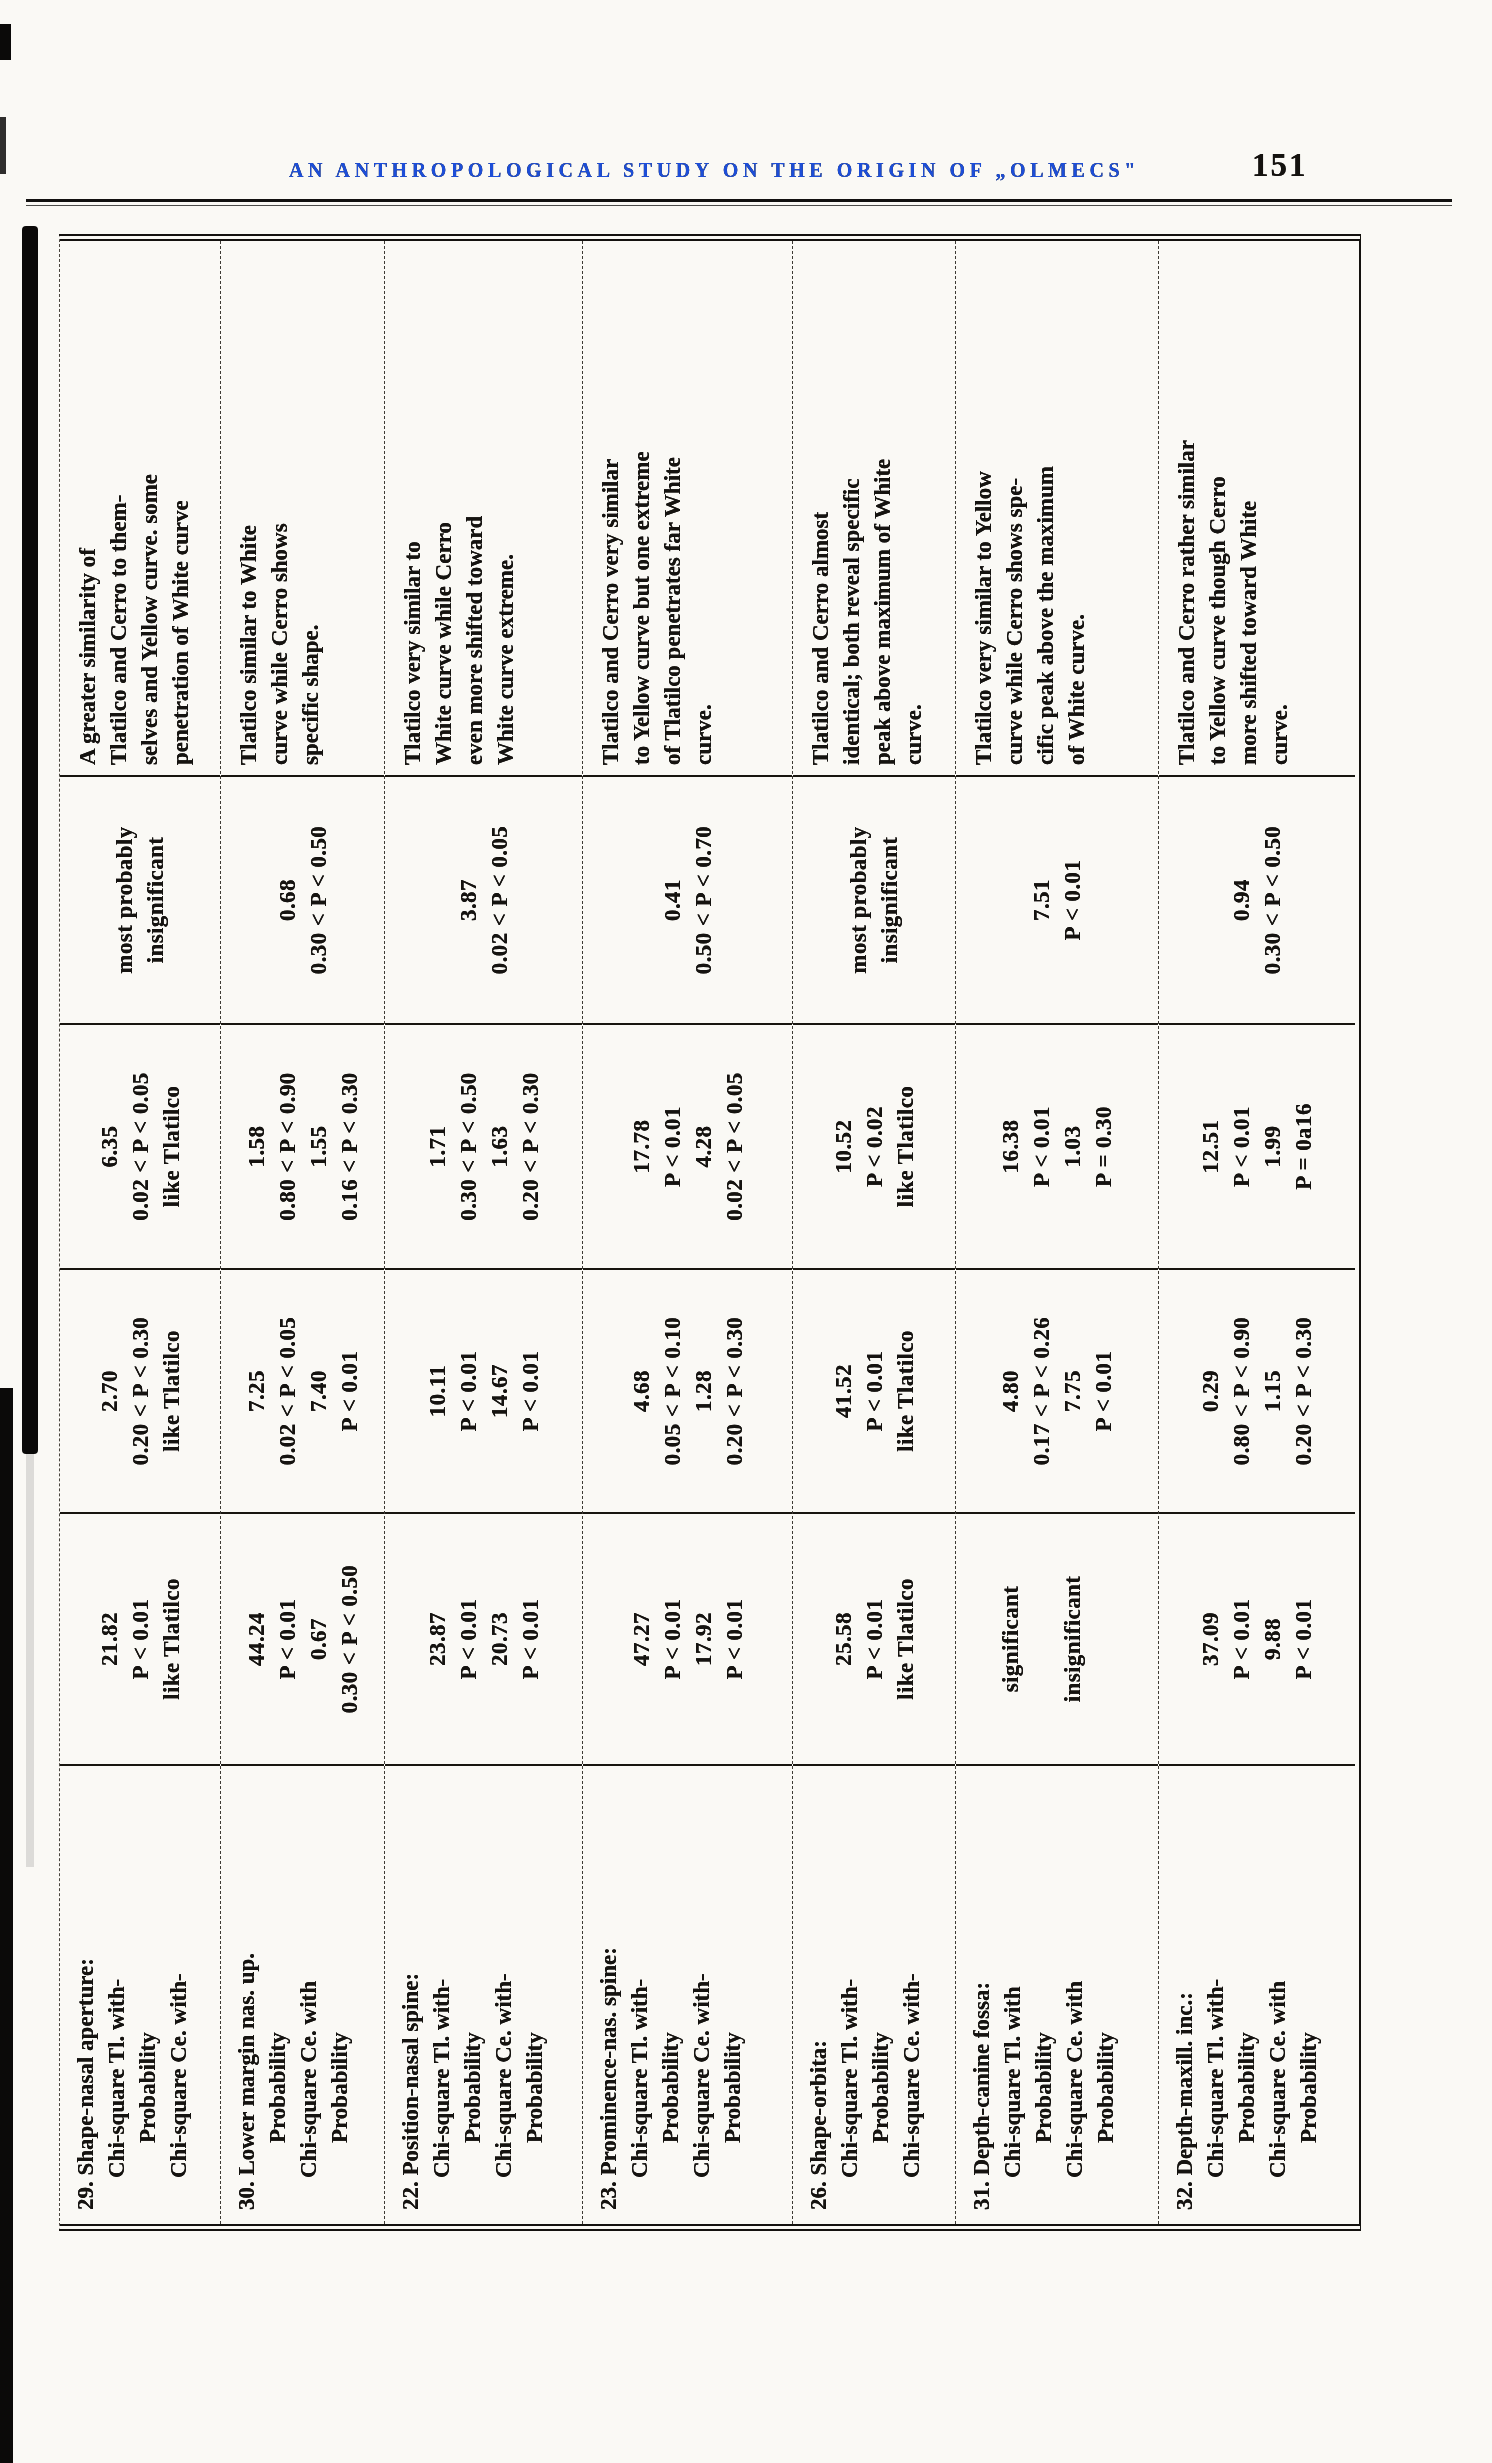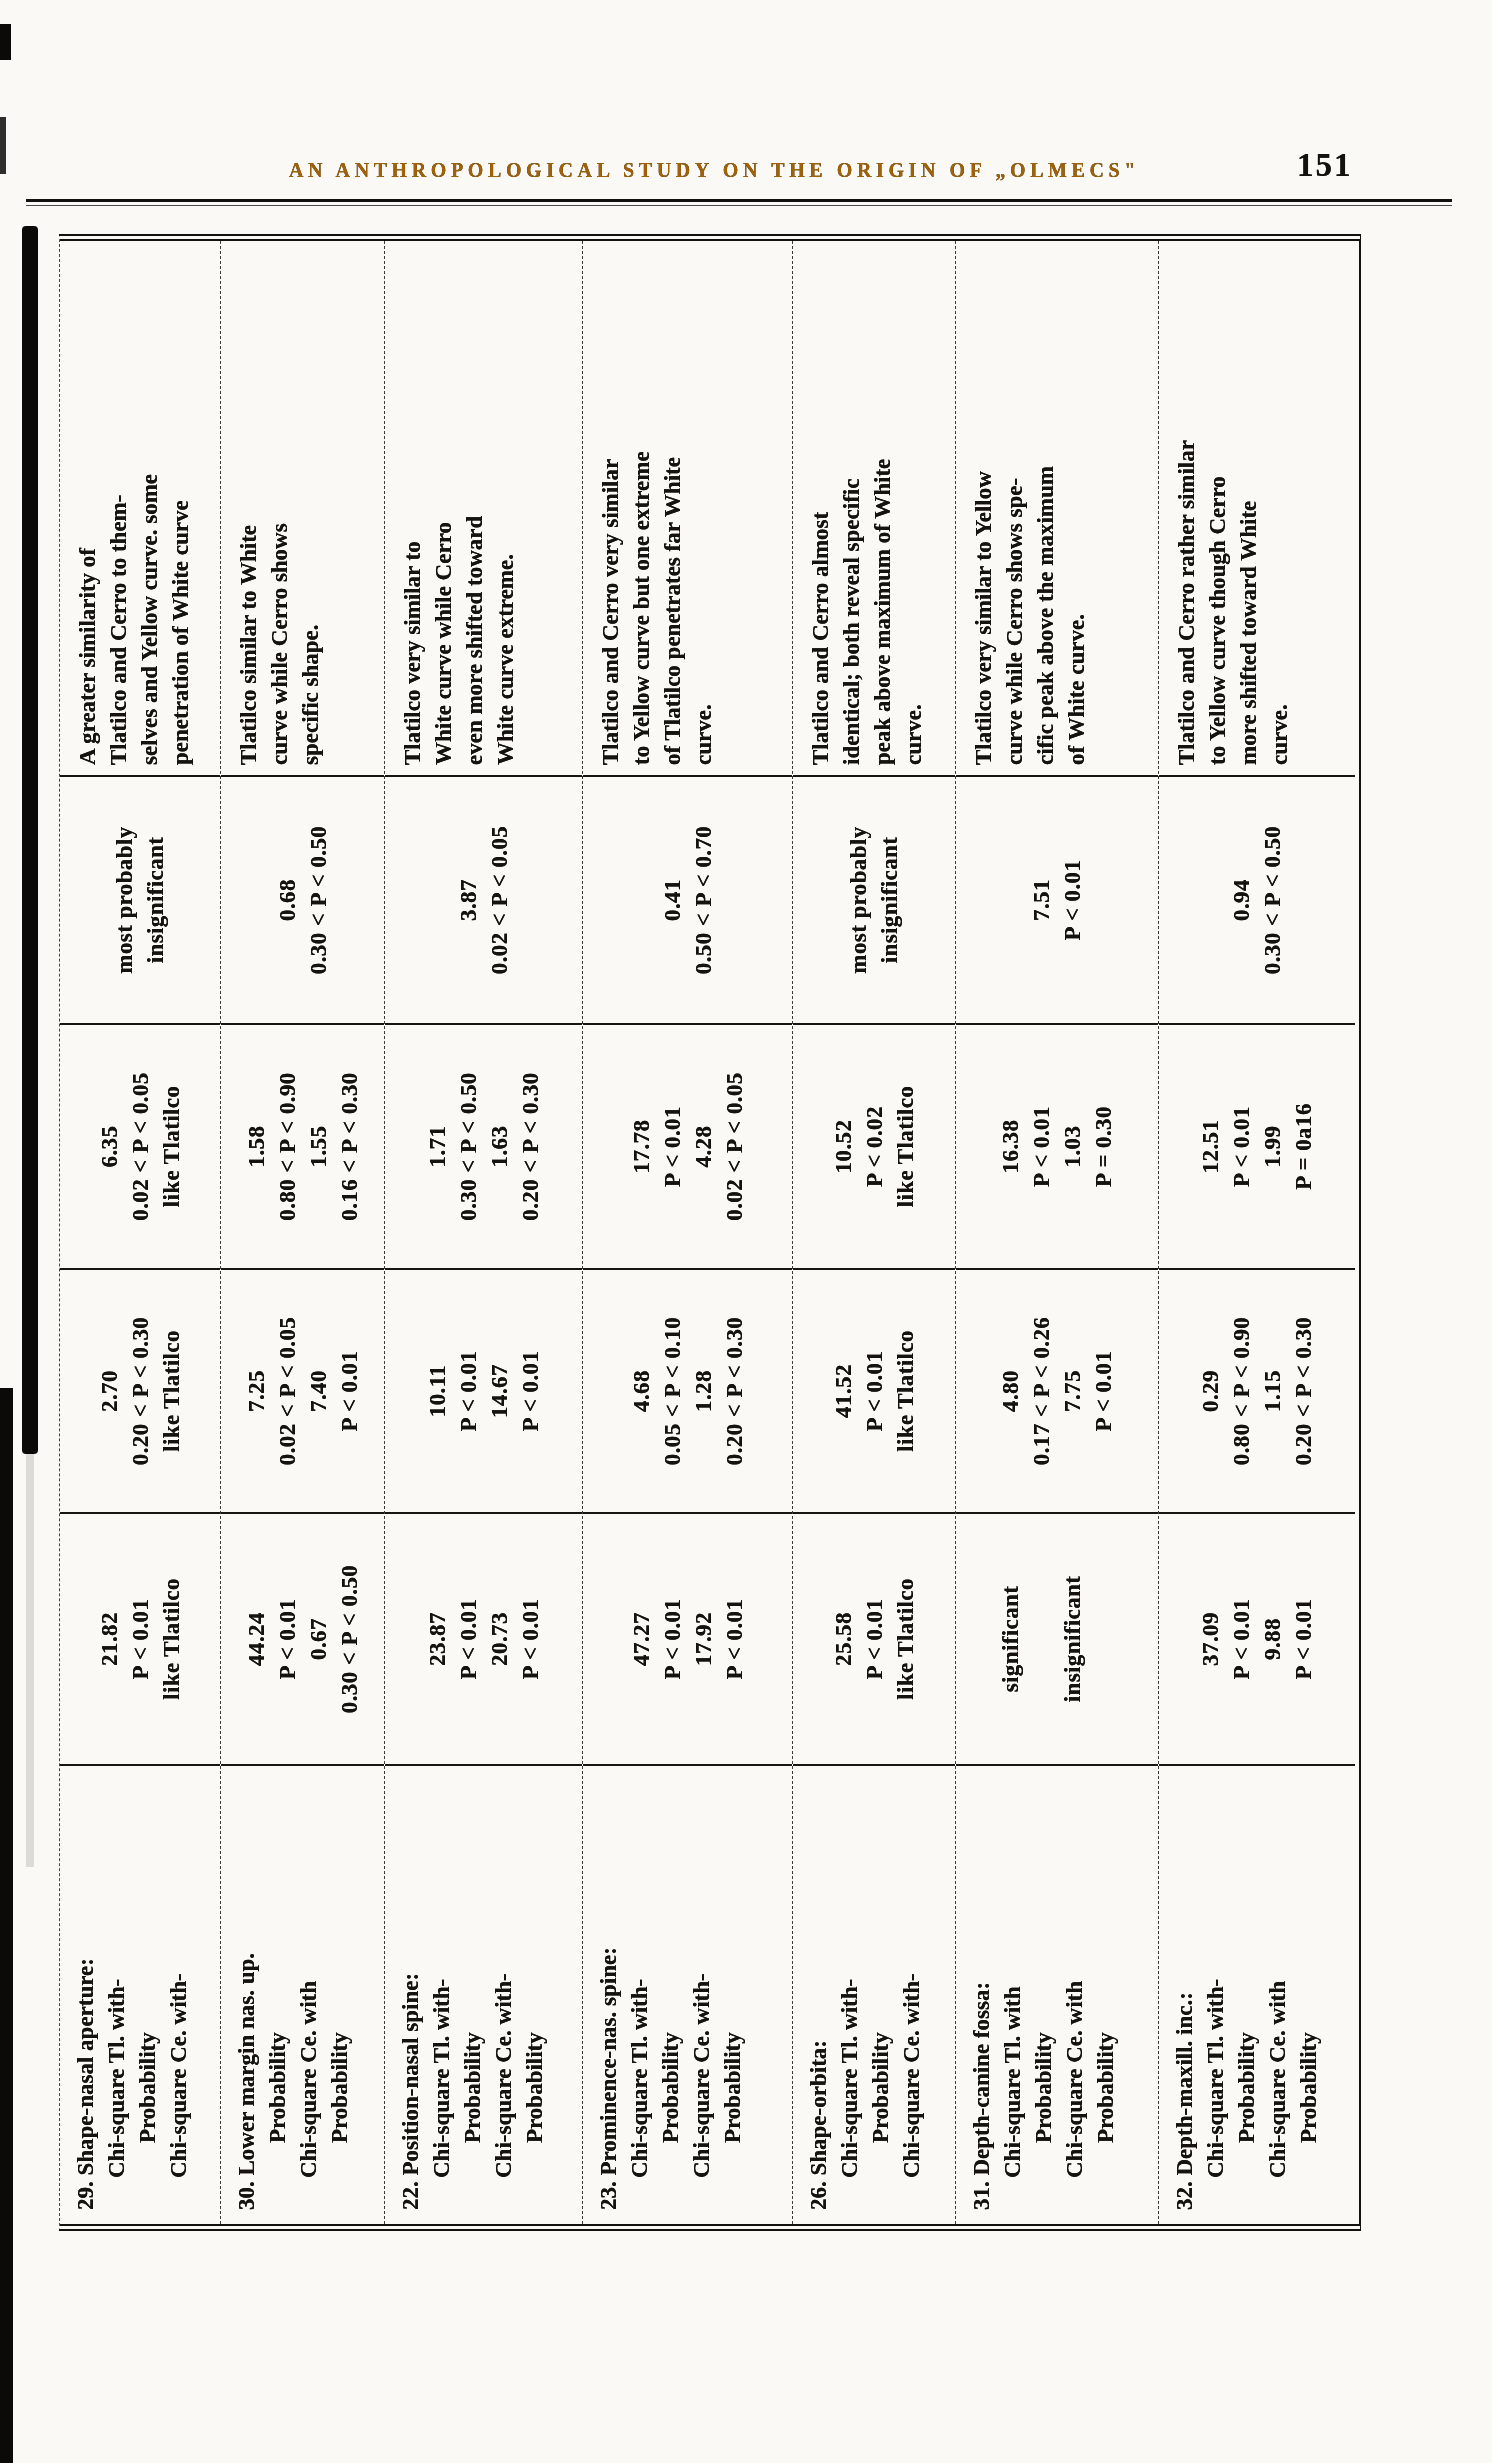--- a/index.html
+++ b/index.html
@@ -4,25 +4,25 @@
 <style>
   html,body{margin:0;padding:0;background:#e8e6e0;}
   .sheet{
     position:relative;width:1493px;height:2463px;margin:0 auto;
     background:#faf9f5;overflow:hidden;
     font-family:"Liberation Serif","DejaVu Serif",serif;color:#151310;
   }
   
   .running-header{
     position:absolute;left:289px;top:159px;white-space:nowrap;
-    font-size:20px;font-weight:700;letter-spacing:4.6px;color:#a16207;
+    font-size:20px;font-weight:700;letter-spacing:4.6px;color:#1d4ed8;
     text-shadow:0 0 0.6px #1b1916;
   }
   .page-number{
-    position:absolute;left:1297px;top:147px;font-size:33px;font-weight:700;
+    position:absolute;left:1252px;top:147px;font-size:33px;font-weight:700;
     letter-spacing:2px;color:#14120f;text-shadow:0 0 0.6px #14120f;
   }
   .rule{position:absolute;background:#121110;}
   
   .rtable{
     position:absolute;left:59px;top:2231px;width:1997px;height:1302px;
     transform:rotate(-90deg);transform-origin:0 0;
     box-sizing:border-box;
     border-top:1.5px dashed #4a463f;          
     border-bottom:2.5px solid #14120f;        

